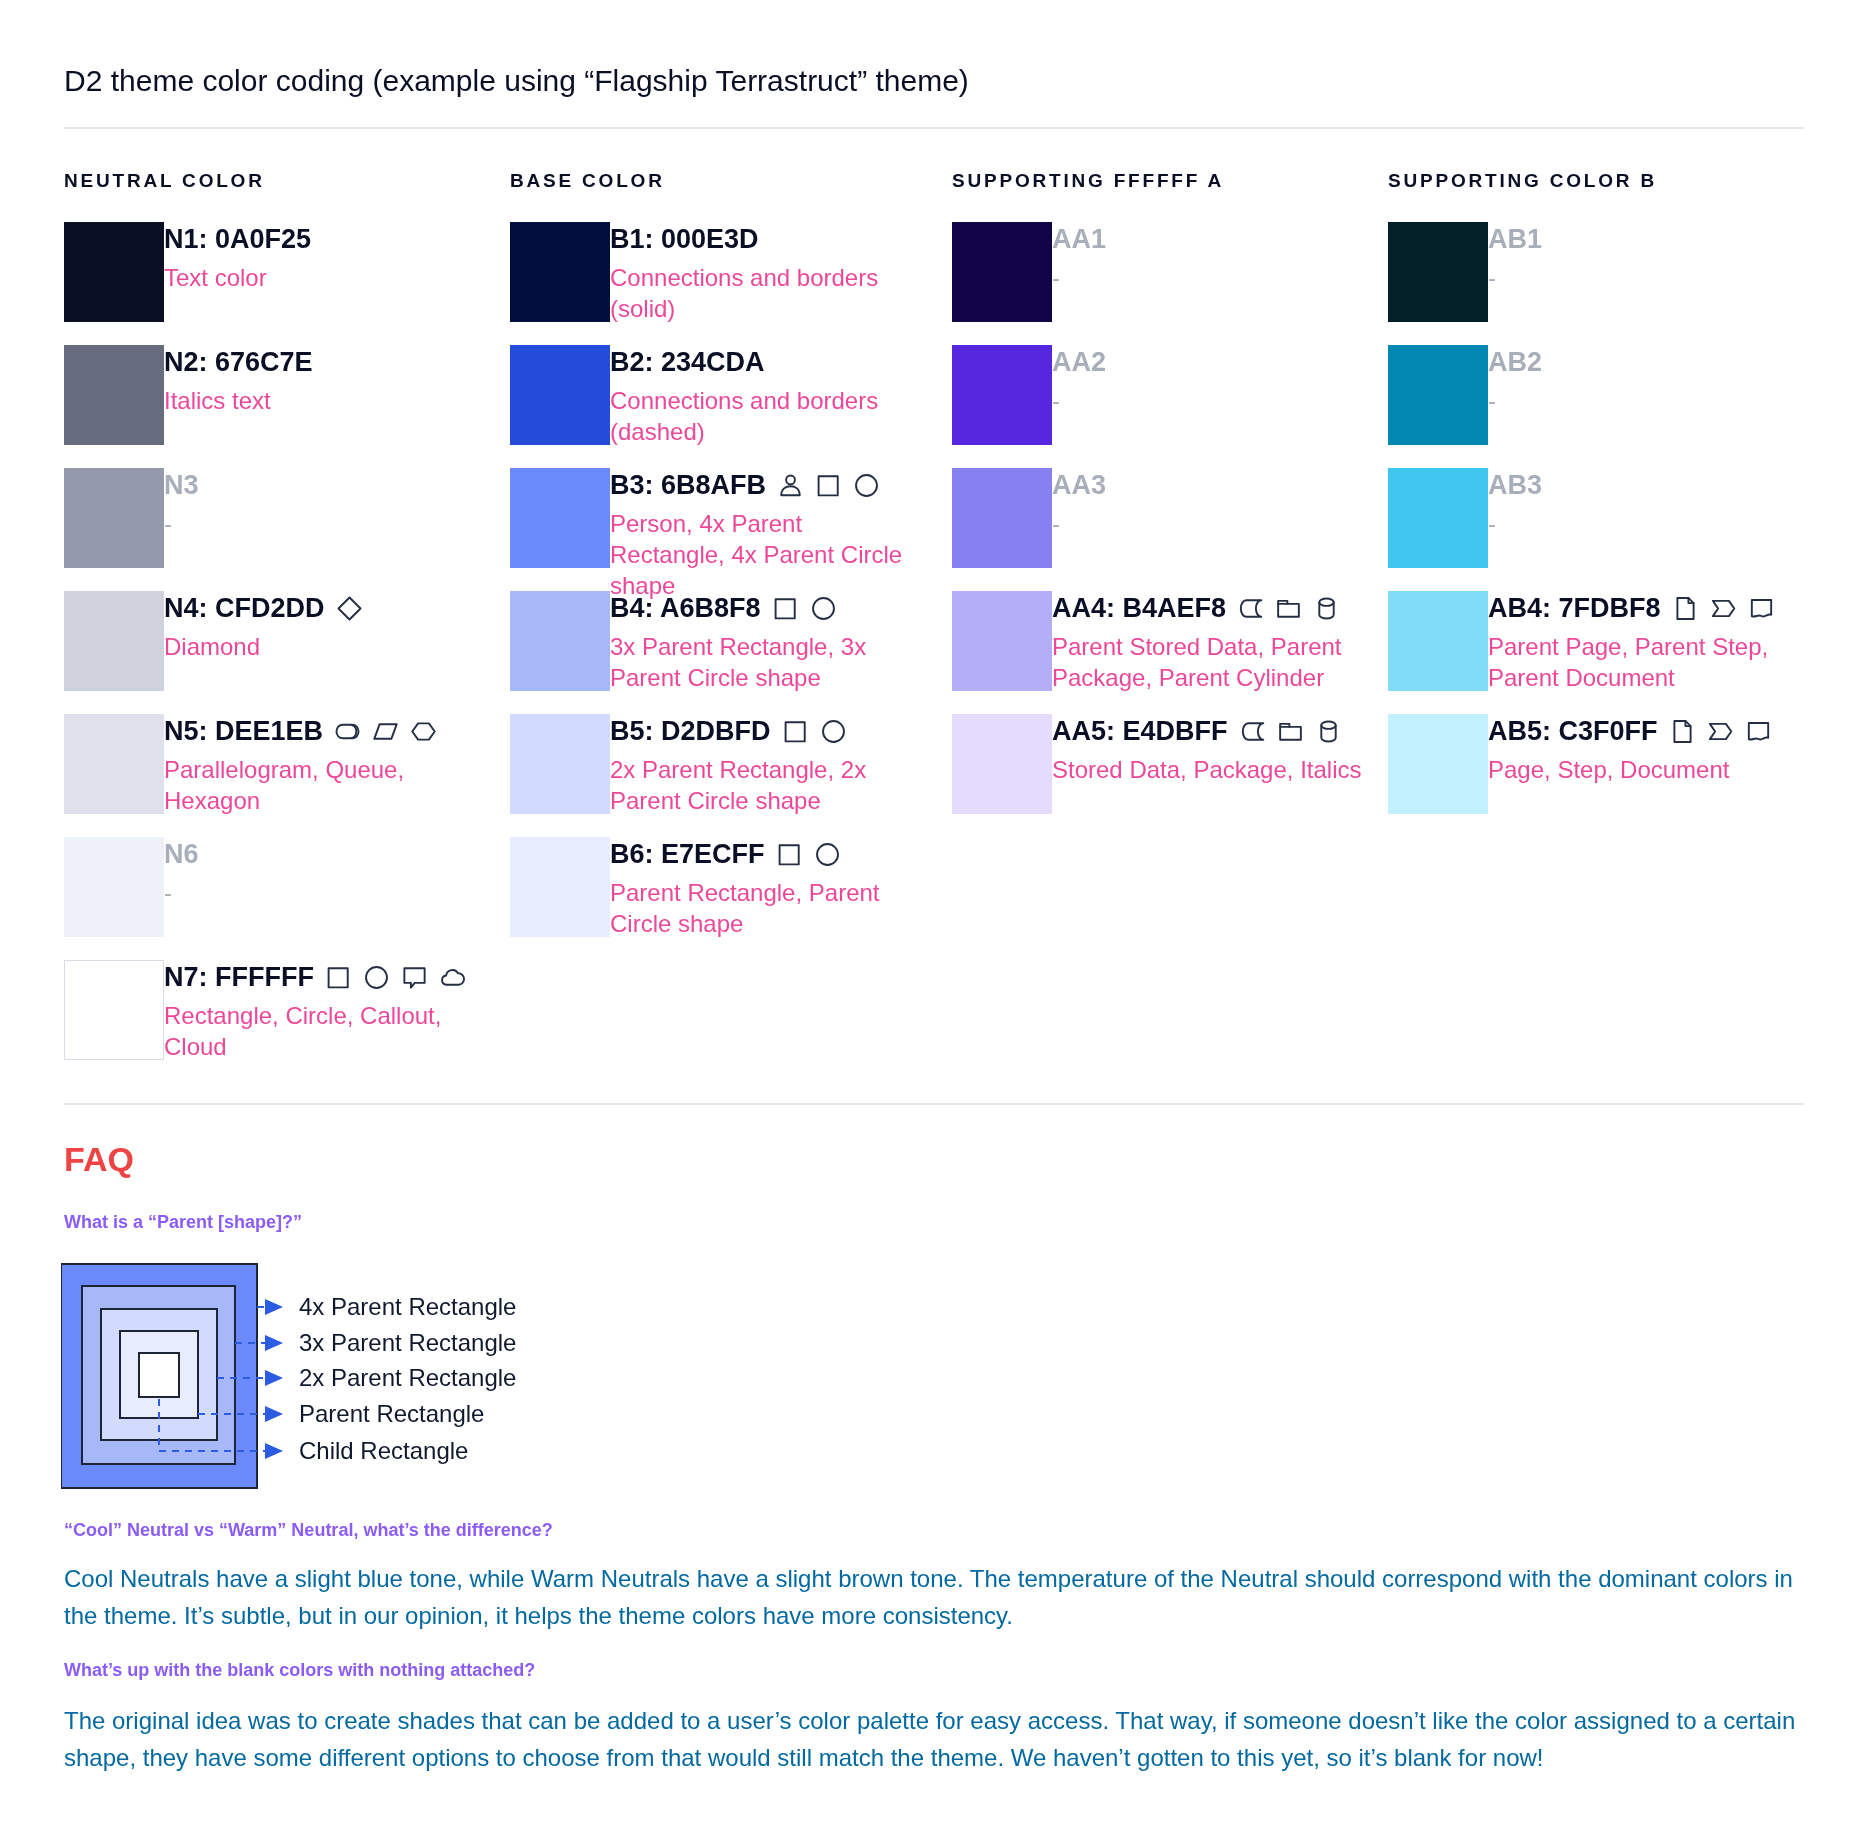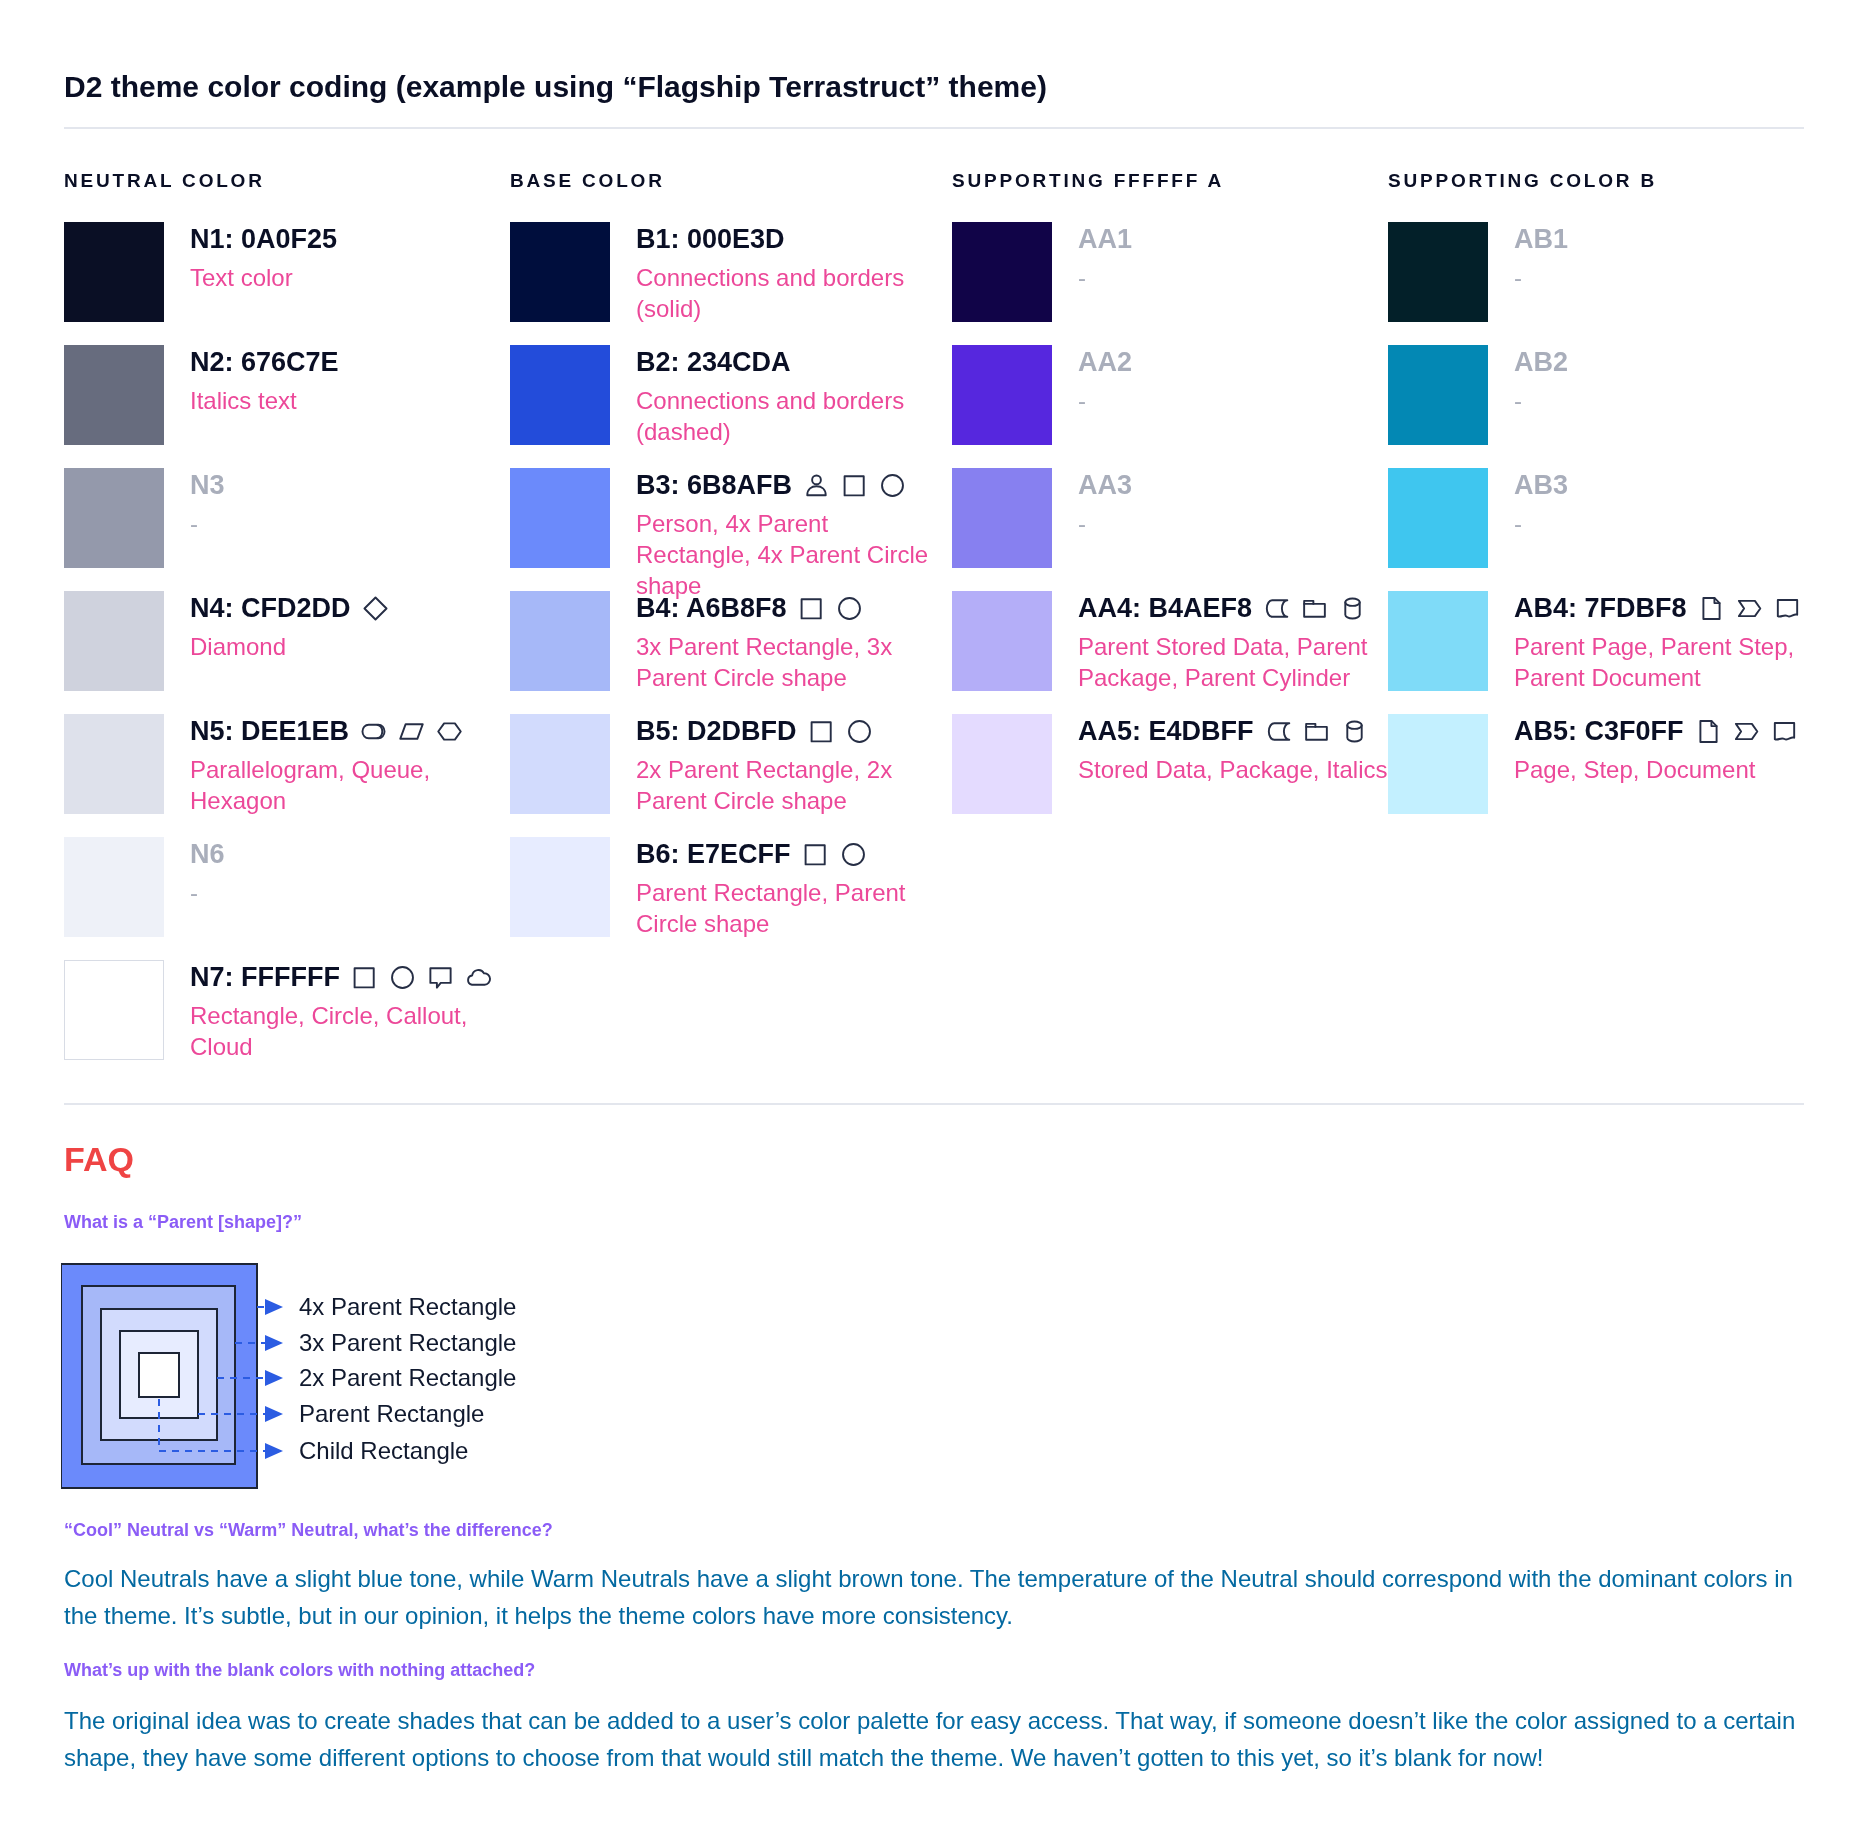--- a/index.html
+++ b/index.html
@@ -1,32 +1,32 @@
 <!DOCTYPE html>
 <html><head>
 <meta charset="utf-8">
 <style>
   html,body { margin:0; padding:0; }
   body {
     width:1864px; height:1832px; position:relative; background:#ffffff;
     font-family:"Liberation Sans", sans-serif; color:#0A0F25;
     overflow:hidden;
   }
-  .page-title { position:absolute; left:64px; top:70px; font-size:30px; font-weight:bold; color:#0A0F25; }
+  .page-title { position:absolute; left:64px; top:64px; font-size:30px; font-weight:normal; color:#0A0F25; }
   .hr { position:absolute; left:64px; width:1740px; height:2px; background:#E3E6ED; }
   .hr1 { top:127px; }
   .hr2 { top:1103px; }
 
   
   .palette { position:absolute; left:64px; top:170px; width:1746px; display:grid; grid-template-columns:446px 442px 436px 1fr; }
   .pal-header { font-size:19px; font-weight:bold; letter-spacing:2.8px; color:#0A0F25; height:52px; }
   .pal-row { display:flex; height:100px; margin-bottom:23px; overflow:visible; }
   .swatch { width:100px; height:100px; flex:none; }
   .swatch.bordered { border:1px solid #D8DCE5; box-sizing:border-box; }
-  .pal-text { margin-left:26px; padding-top:3px; }
+  .pal-text { padding-top:3px; }
   .name-line { display:flex; align-items:center; gap:11px; }
   .pal-name { font-size:27px; font-weight:bold; color:#0A0F25; line-height:1.05; white-space:nowrap; }
   .pal-name.blank { color:#A9AEBB; }
   .pal-desc { font-size:24px; line-height:31px; color:#ec4899; margin-top:9px; max-width:312px; }
   .pal-desc.blank { color:#A9AEBB; }
   .glyph-wrap { display:block; }
   .glyph { width:27px; height:27px; display:block; stroke:#262E45; fill:none; stroke-width:1.7; stroke-linejoin:round; stroke-linecap:round; }
 
   
   .faq-title { position:absolute; left:64px; top:1140px; font-size:34px; font-weight:bold; color:#ef4444; }

